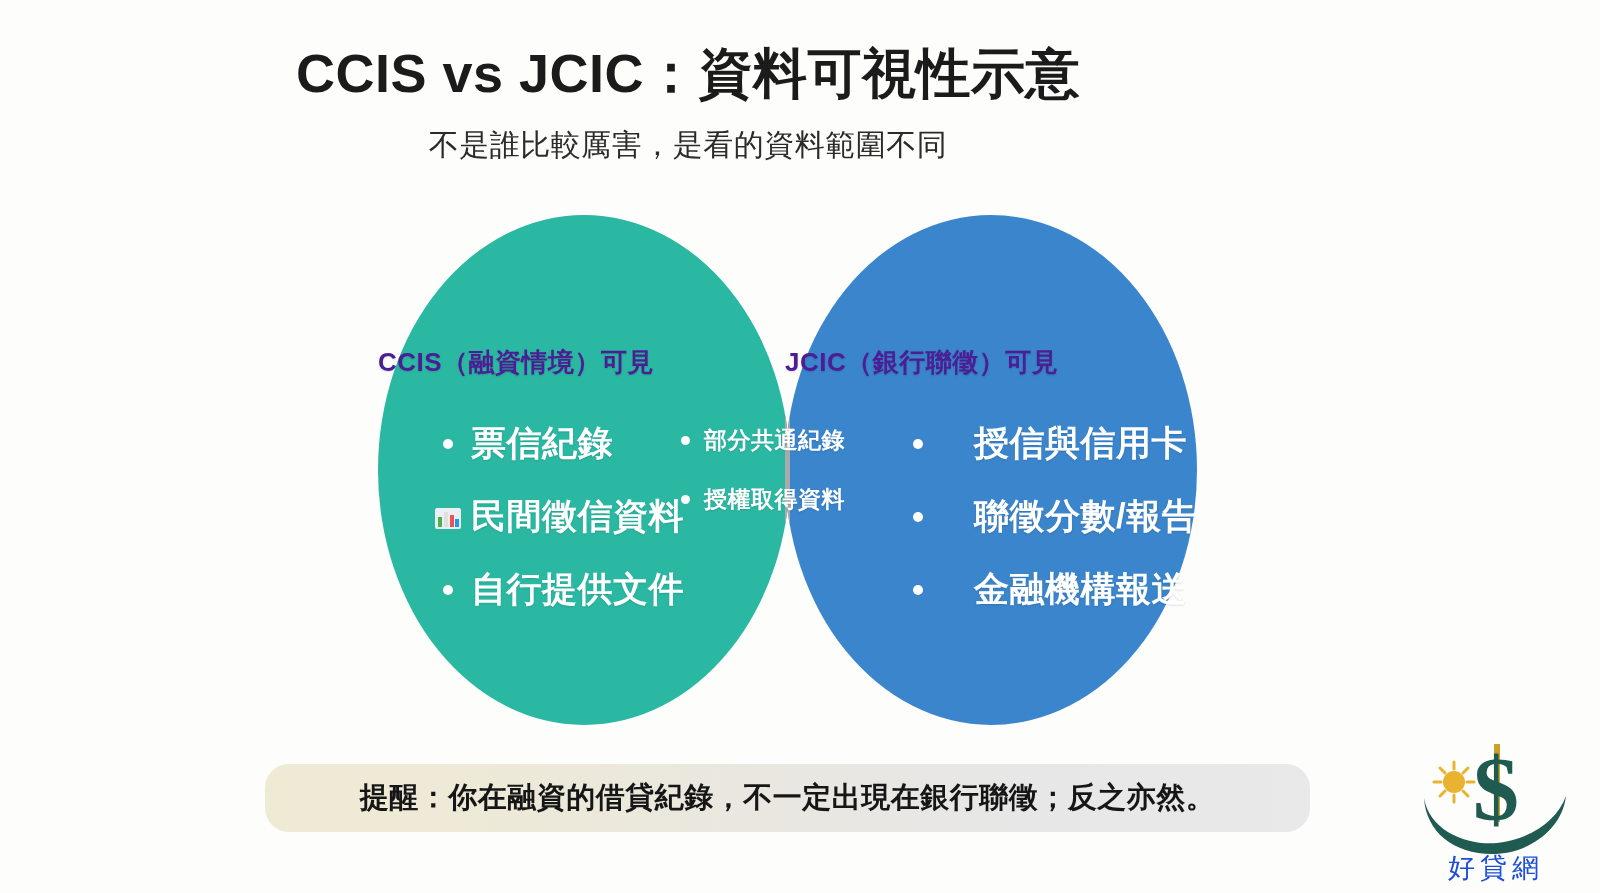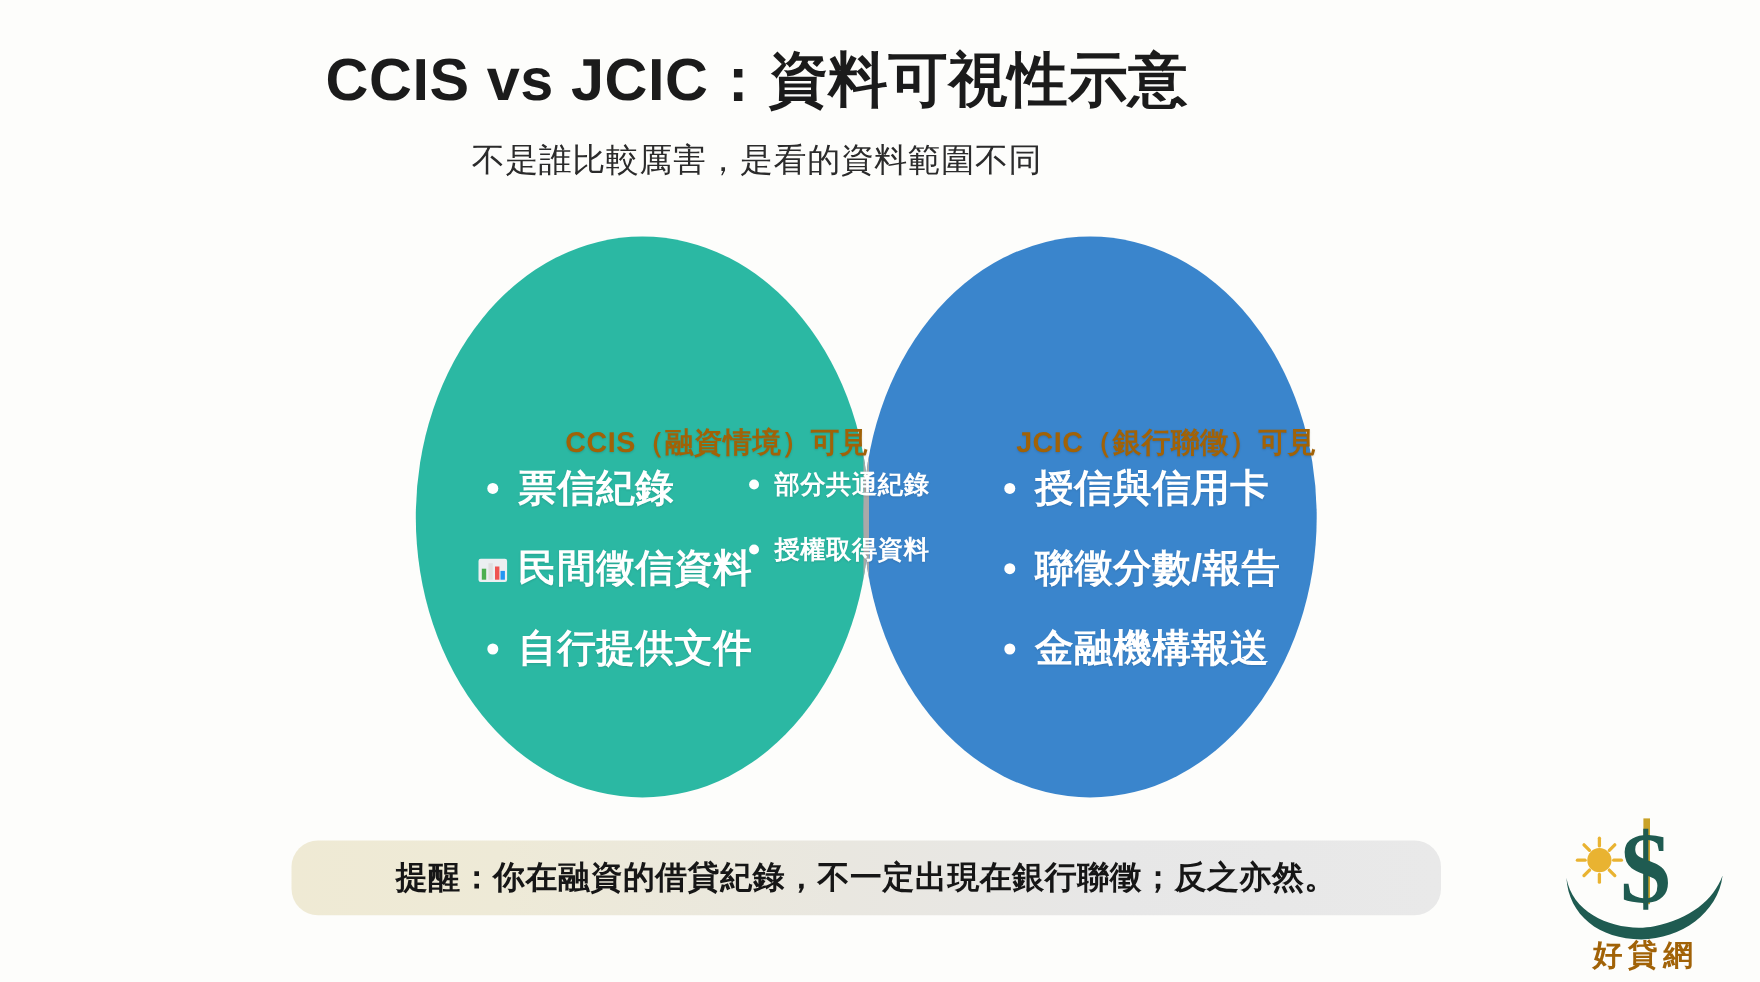--- a/index.html
+++ b/index.html
@@ -99,28 +99,27 @@
     width: 412px;
     height: 510px;
     border-radius: 50%;
     background: #a9a9a9;
   }
 
   .circle-label {
     position: absolute;
     top: 130px;
     width: 100%;
-    text-align: right;
-    color: #a16207;
+    text-align: left;
+    color: #4c1d95;
     font-size: 26px;
     font-weight: bold;
     letter-spacing: 0.5px;
     white-space: nowrap;
     text-shadow: 0 1px 2px rgba(0,0,0,0.14);
-    margin-top: 40px;
   }
   .label-left  { left: 0; width: 412px; }
   .label-right { left: 407px; width: 412px; }
 
   .bullet-list {
     position: absolute;
     list-style: none;
     margin: 0;
     padding: 0;
     color: #ffffff;
@@ -172,21 +171,21 @@
   .list-center .bullet-dot {
     width: 9px;
     height: 9px;
     margin-right: 14px;
   }
 
   .list-right {
     left: 535px;
     top: 205px;
   }
-  .list-right li { margin-bottom: 26px; }
+  .list-right li { margin-bottom: 26px; gap: 33px; }
 
   
   .footer-banner {
     position: absolute;
     left: 265px;
     top: 764px;
     width: 1045px;
     height: 68px;
     border-radius: 24px;
     background: linear-gradient(to right, #efead4 0%, #eeead7 18%, #e9e7e0 48%, #e7e7e7 72%, #e9e9e9 100%);
@@ -210,22 +209,22 @@
     width: 176px;
     height: 150px;
   }
   .logo-text {
     position: absolute;
     bottom: 2px;
     left: 0;
     width: 176px;
     text-align: center;
     font-size: 27px;
-    font-weight: bold;
-    color: #a16207;
+    font-weight: normal;
+    color: #1d4ed8;
     letter-spacing: 5px;
     white-space: nowrap;
   }
 </style>
 </head>
 <body>
 
 <div class="header">
   <h1 class="title">CCIS vs JCIC：資料可視性示意</h1>
   <h2 class="subtitle">不是誰比較厲害，是看的資料範圍不同</h2>

